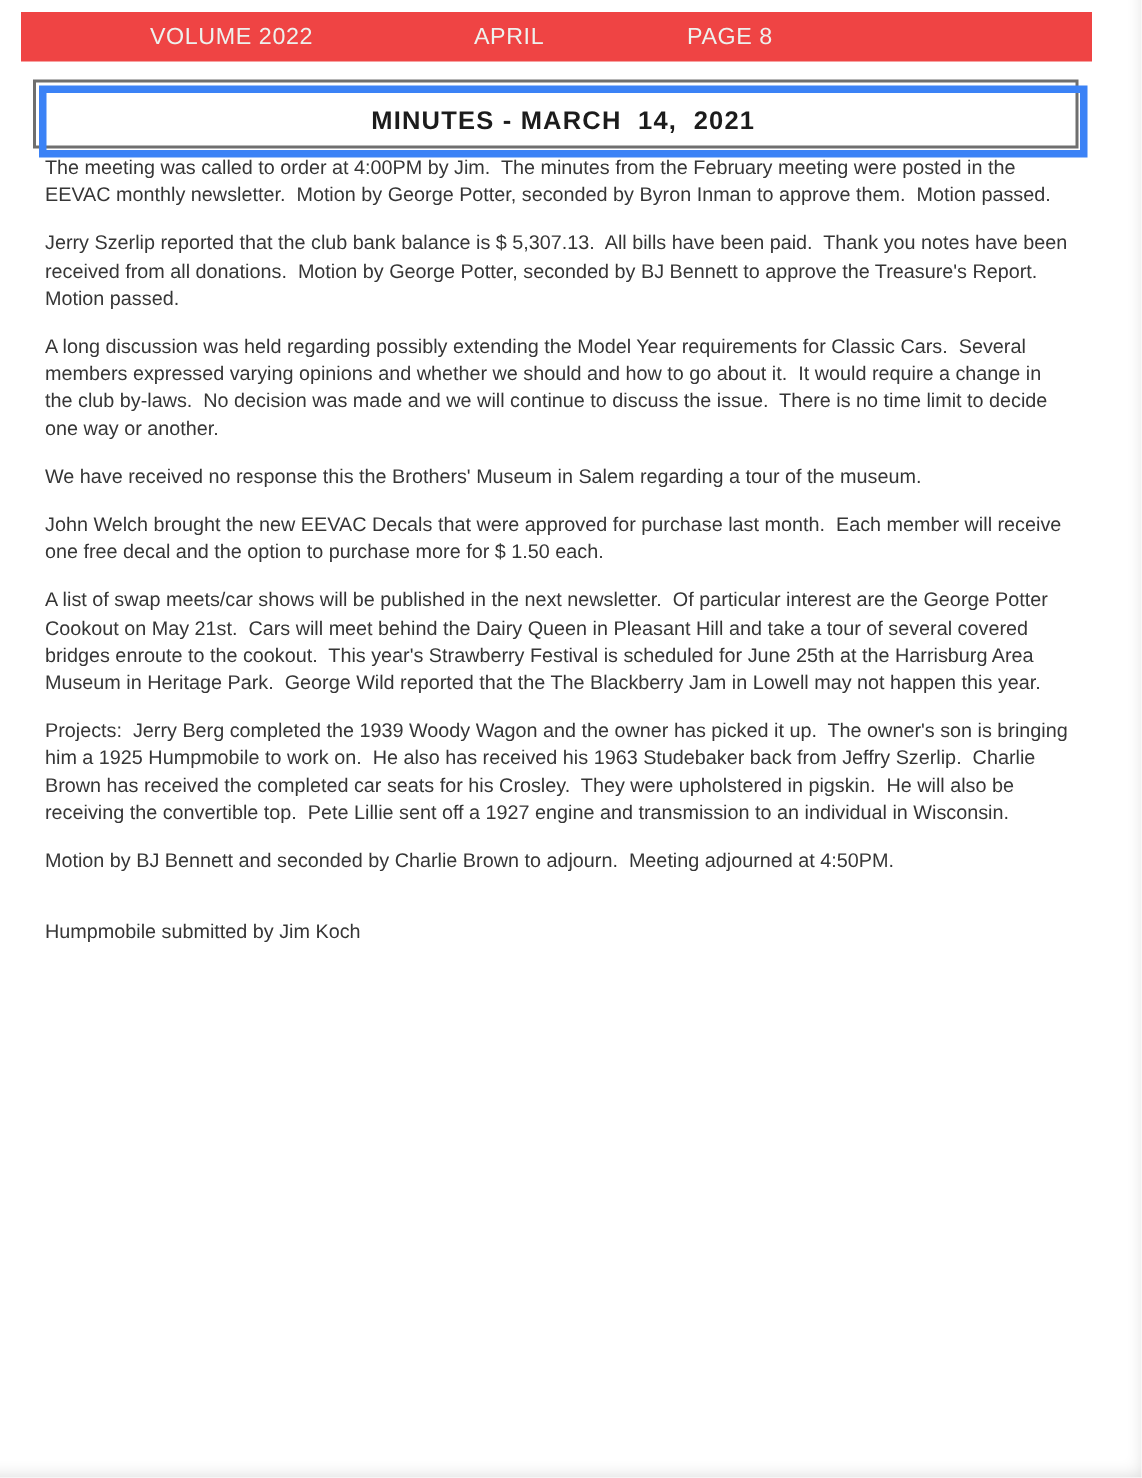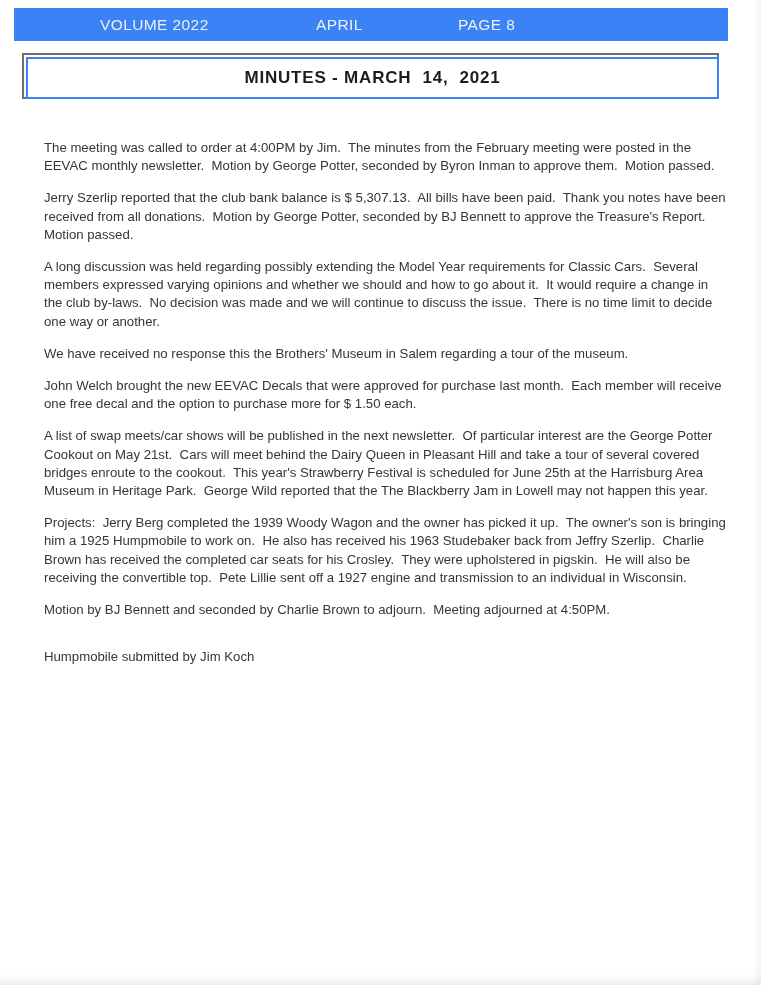--- a/index.html
+++ b/index.html
@@ -46,58 +46,57 @@
     top: 53px;
     width: 689px;
     height: 38px;
     border: 2px solid #6f6f6f;
     padding: 2px;
     background: #ffffff;
   }
   .title-inner {
     width: 100%;
     height: 100%;
-    border: 2px solid #3b82f6;
+    border: 5px solid #3b82f6;
     display: flex;
     align-items: center;
     justify-content: center;
   }
   .page-title {
     font-size: 17px;
     font-weight: bold;
     color: #1c1c1c;
     letter-spacing: 0.8px;
     white-space: pre;
   }
 
   
   .content {
     position: absolute;
-    left: 44px;
+    left: 30px;
     top: 103px;
     width: 682px;
-    margin-top: 36px;
   }
   .content p {
     margin: 0 0 14px 0;
     font-size: 13.2px;
     line-height: 18.2px;
     white-space: pre-wrap;
     color: #363636;
   }
   .content p.signature {
     margin-top: 29px;
   }
 </style>
 </head>
 <body>
 
 <div class="sheet">
 
-  <div class="header-bar" style="background: #3b82f6;">
+  <div class="header-bar" style="background: #ef4444;">
     <span class="hdr-volume">VOLUME 2022</span>
     <span class="hdr-month">APRIL</span>
     <span class="hdr-page">PAGE 8</span>
   </div>
 
   <div class="title-box">
     <div class="title-inner">
       <span class="page-title">MINUTES - MARCH  14,  2021</span>
     </div>
   </div>

